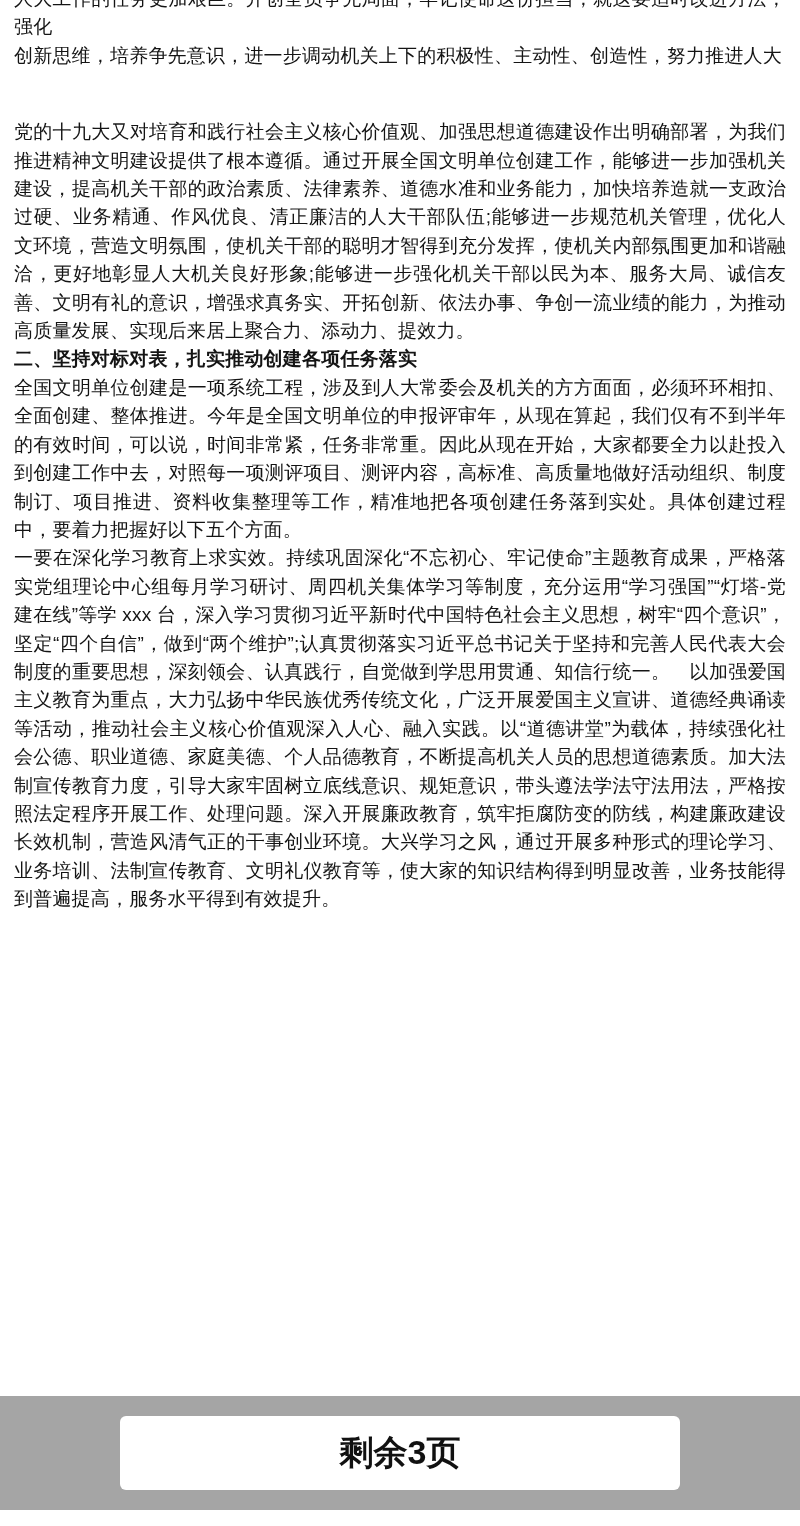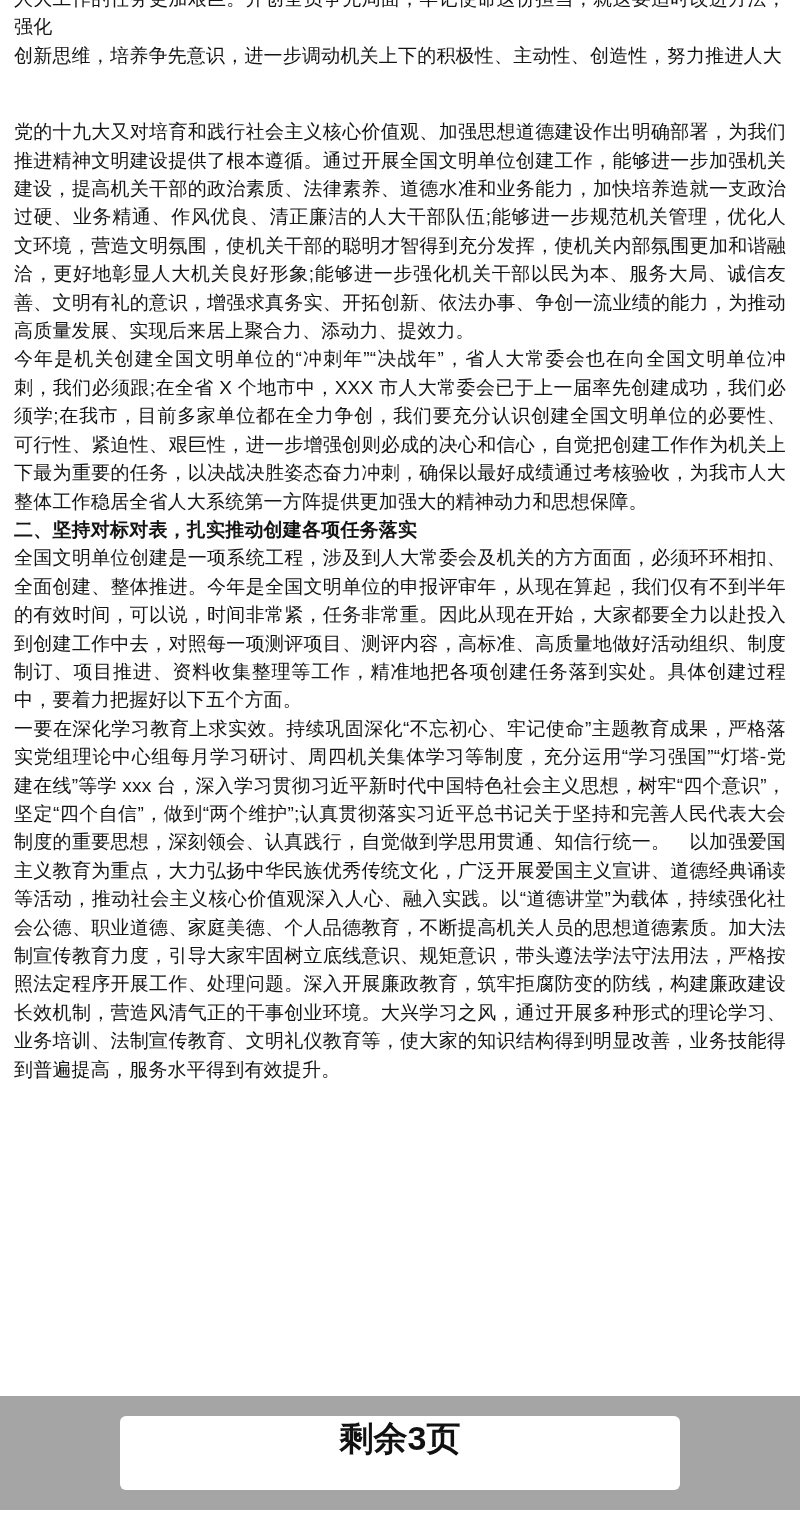--- a/index.html
+++ b/index.html
@@ -33,20 +33,21 @@
     display: flex;
     align-items: center;
     justify-content: center;
   }
   .notice-box {
     background: #ffffff;
     border-radius: 6px;
     width: 560px;
     height: 74px;
     display: flex;
+    align-items: center;
     justify-content: center;
     gap: 62px;
     font-size: 34px;
     font-weight: bold;
     color: #111111;
     cursor: pointer;
   }
   .next-sliver {
     position: absolute;
     left: 0; top: 1579px;
@@ -66,21 +67,20 @@
 </head>
 <body>
 
 <main class="doc">
   <p class="clip-top">人大工作的任务更加艰巨。开创全员争先局面，牢记使命这份担当，就这要适时改进方法，强化</p>
   <p>创新思维，培养争先意识，进一步调动机关上下的积极性、主动性、创造性，努力推进人大</p>
 
   <div class="page-break"></div>
 
   <p>党的十九大又对培育和践行社会主义核心价值观、加强思想道德建设作出明确部署，为我们推进精神文明建设提供了根本遵循。通过开展全国文明单位创建工作，能够进一步加强机关建设，提高机关干部的政治素质、法律素养、道德水准和业务能力，加快培养造就一支政治过硬、业务精通、作风优良、清正廉洁的人大干部队伍;能够进一步规范机关管理，优化人文环境，营造文明氛围，使机关干部的聪明才智得到充分发挥，使机关内部氛围更加和谐融洽，更好地彰显人大机关良好形象;能够进一步强化机关干部以民为本、服务大局、诚信友善、文明有礼的意识，增强求真务实、开拓创新、依法办事、争创一流业绩的能力，为推动高质量发展、实现后来居上聚合力、添动力、提效力。</p>
-  <p>今年是机关创建全国文明单位的“冲刺年”“决战年”，省人大常委会也在向全国文明单位冲刺，我们必须跟;在全省 X 个地市中，XXX 市人大常委会已于上一届率先创建成功，我们必须学;在我市，目前多家单位都在全力争创，我们要充分认识创建全国文明单位的必要性、可行性、紧迫性、艰巨性，进一步增强创则必成的决心和信心，自觉把创建工作作为机关上下最为重要的任务，以决战决胜姿态奋力冲刺，确保以最好成绩通过考核验收，为我市人大整体工作稳居全省人大系统第一方阵提供更加强大的精神动力和思想保障。</p>
   <p class="heading">二、坚持对标对表，扎实推动创建各项任务落实</p>
   <p>全国文明单位创建是一项系统工程，涉及到人大常委会及机关的方方面面，必须环环相扣、全面创建、整体推进。今年是全国文明单位的申报评审年，从现在算起，我们仅有不到半年的有效时间，可以说，时间非常紧，任务非常重。因此从现在开始，大家都要全力以赴投入到创建工作中去，对照每一项测评项目、测评内容，高标准、高质量地做好活动组织、制度制订、项目推进、资料收集整理等工作，精准地把各项创建任务落到实处。具体创建过程中，要着力把握好以下五个方面。</p>
   <p>一要在深化学习教育上求实效。持续巩固深化“不忘初心、牢记使命”主题教育成果，严格落实党组理论中心组每月学习研讨、周四机关集体学习等制度，充分运用“学习强国”“灯塔-党建在线”等学 xxx 台，深入学习贯彻习近平新时代中国特色社会主义思想，树牢“四个意识”，坚定“四个自信”，做到“两个维护”;认真贯彻落实习近平总书记关于坚持和完善人民代表大会制度的重要思想，深刻领会、认真践行，自觉做到学思用贯通、知信行统一。　以加强爱国主义教育为重点，大力弘扬中华民族优秀传统文化，广泛开展爱国主义宣讲、道德经典诵读等活动，推动社会主义核心价值观深入人心、融入实践。以“道德讲堂”为载体，持续强化社会公德、职业道德、家庭美德、个人品德教育，不断提高机关人员的思想道德素质。加大法制宣传教育力度，引导大家牢固树立底线意识、规矩意识，带头遵法学法守法用法，严格按照法定程序开展工作、处理问题。深入开展廉政教育，筑牢拒腐防变的防线，构建廉政建设长效机制，营造风清气正的干事创业环境。大兴学习之风，通过开展多种形式的理论学习、业务培训、法制宣传教育、文明礼仪教育等，使大家的知识结构得到明显改善，业务技能得到普遍提高，服务水平得到有效提升。</p>
 </main>
 
 <div class="download-band">
   <div class="notice-box">
     <span>剩余3页</span>
   </div>
 </div>

